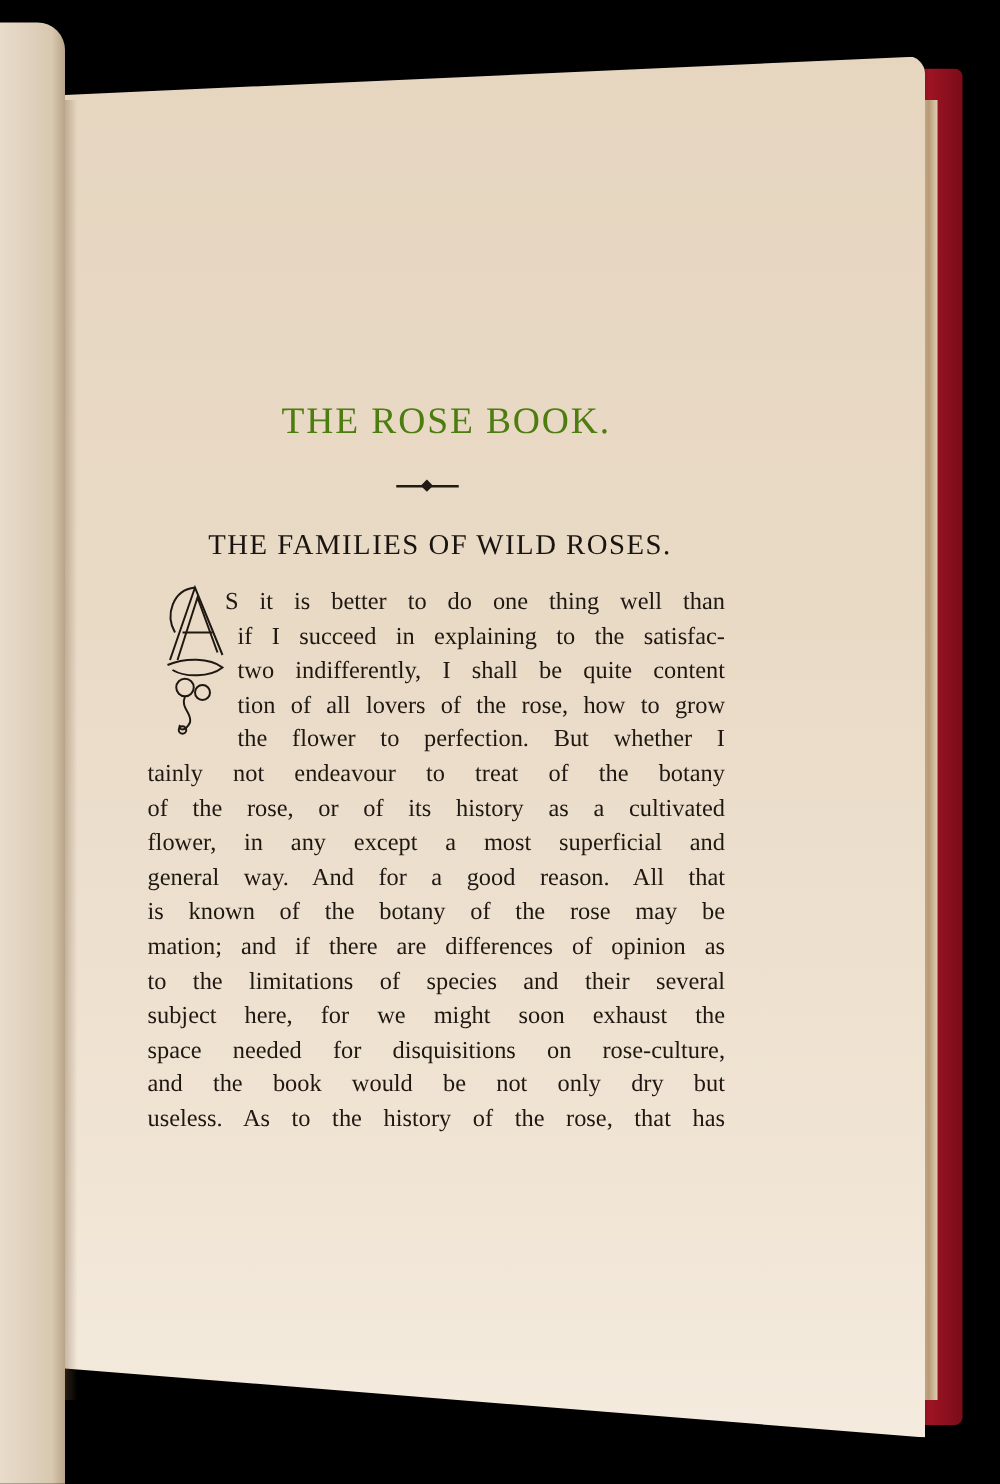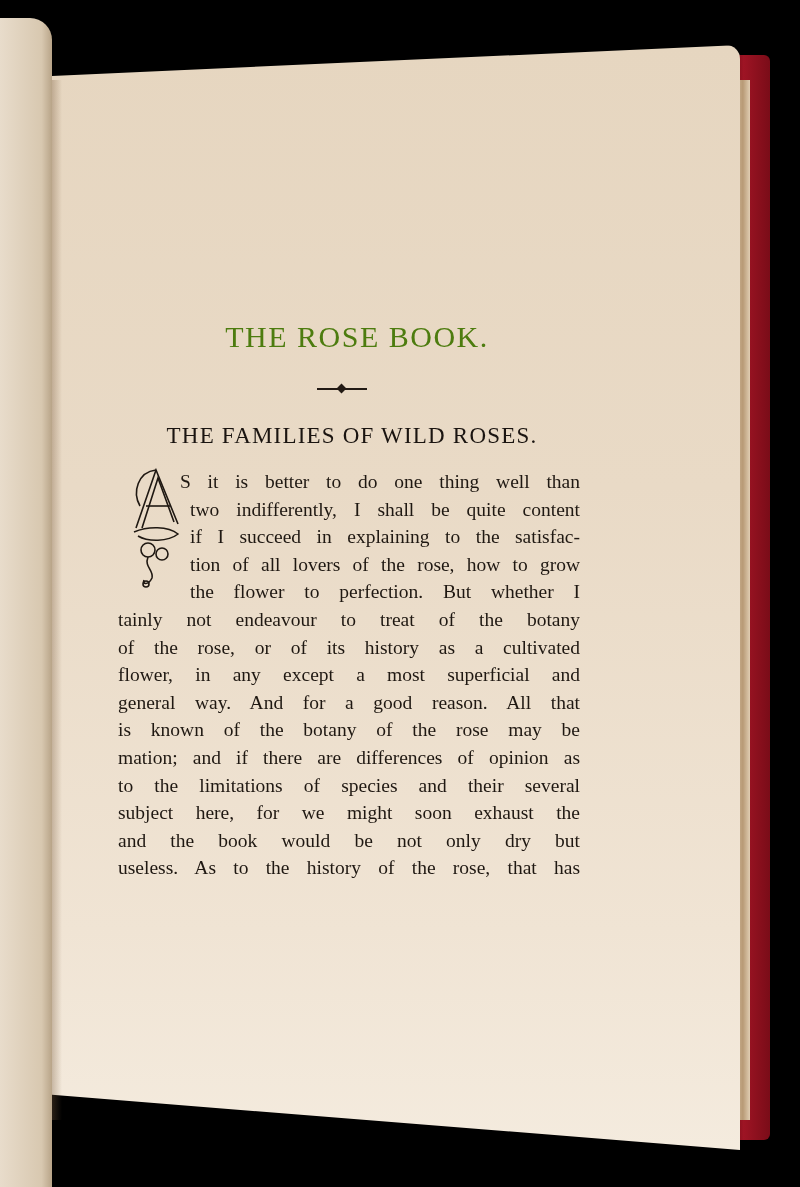--- a/index.html
+++ b/index.html
@@ -44,27 +44,28 @@
     <path d="M6 70 C20 64 40 64 50 72 C40 80 20 80 10 74"></path>
     <circle cx="20" cy="88" r="7"></circle>
     <circle cx="34" cy="92" r="6"></circle>
     <path d="M20 95 C16 105 26 108 24 116 C20 124 14 122 16 118"></path>
     <circle cx="18" cy="122" r="3"></circle>
   </g>
 </svg>
 
 <div class="text">
   <div class="line first">S it is better to do one thing well than</div>
+  <div class="line indent">if I succeed in explaining to the satisfac-</div>
   <div class="line indent">two indifferently, I shall be quite content</div>
-  <div class="line indent">if I succeed in explaining to the satisfac-</div>
   <div class="line indent">tion of all lovers of the rose, how to grow</div>
   <div class="line indent">the flower to perfection. But whether I</div>
   <div class="line">tainly not endeavour to treat of the botany</div>
   <div class="line">of the rose, or of its history as a cultivated</div>
   <div class="line">flower, in any except a most superficial and</div>
   <div class="line">general way. And for a good reason. All that</div>
   <div class="line">is known of the botany of the rose may be</div>
   <div class="line">mation; and if there are differences of opinion as</div>
   <div class="line">to the limitations of species and their several</div>
   <div class="line">subject here, for we might soon exhaust the</div>
+  <div class="line">space needed for disquisitions on rose-culture,</div>
   <div class="line">and the book would be not only dry but</div>
   <div class="line">useless. As to the history of the rose, that has</div>
 </div>
 
 </body></html>

